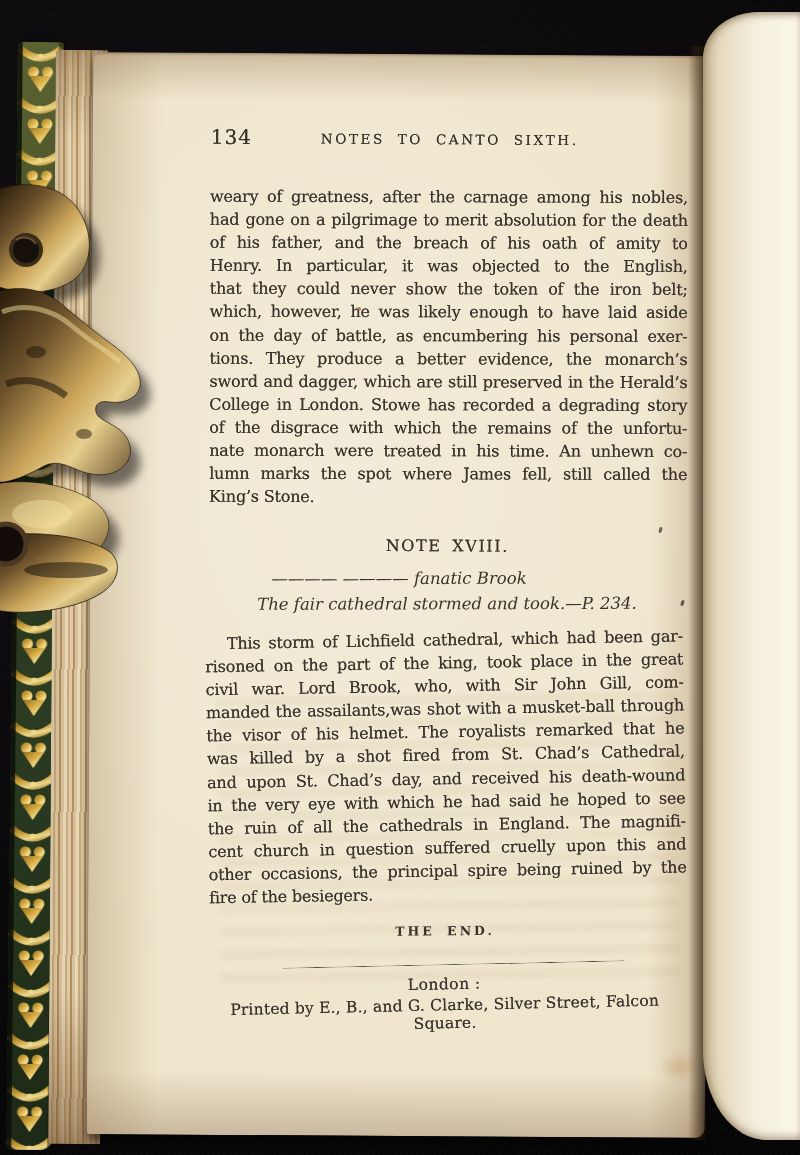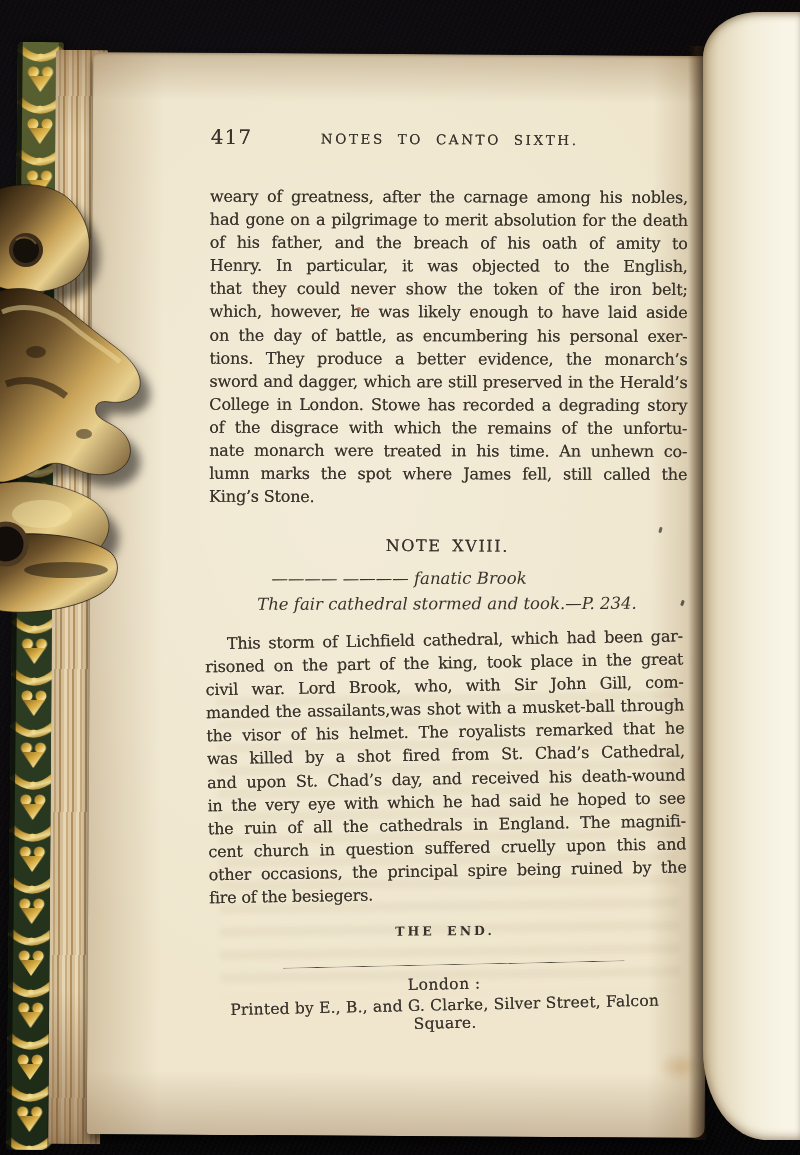--- a/index.html
+++ b/index.html
@@ -129,21 +129,21 @@
   </div>
 
   <div class="fore-edge"></div>
 
   <div class="page-left">
     <div class="ghost"></div>
 
     <div class="text-col">
 
       <div class="block header-row">
-        <span class="page-number">417</span>
+        <span class="page-number">134</span>
         <span class="running-head">NOTES TO CANTO SIXTH.</span>
       </div>
 
       <div class="block para1">
           <div class="tline">weary of greatness, after the carnage among his nobles,</div>
           <div class="tline">had gone on a pilgrimage to merit absolution for the death</div>
           <div class="tline">of his father, and the breach of his oath of amity to</div>
           <div class="tline">Henry.  In particular, it was objected to the English,</div>
           <div class="tline">that they could never show the token of the iron belt;</div>
           <div class="tline">which, however, he was likely enough to have laid aside</div>

